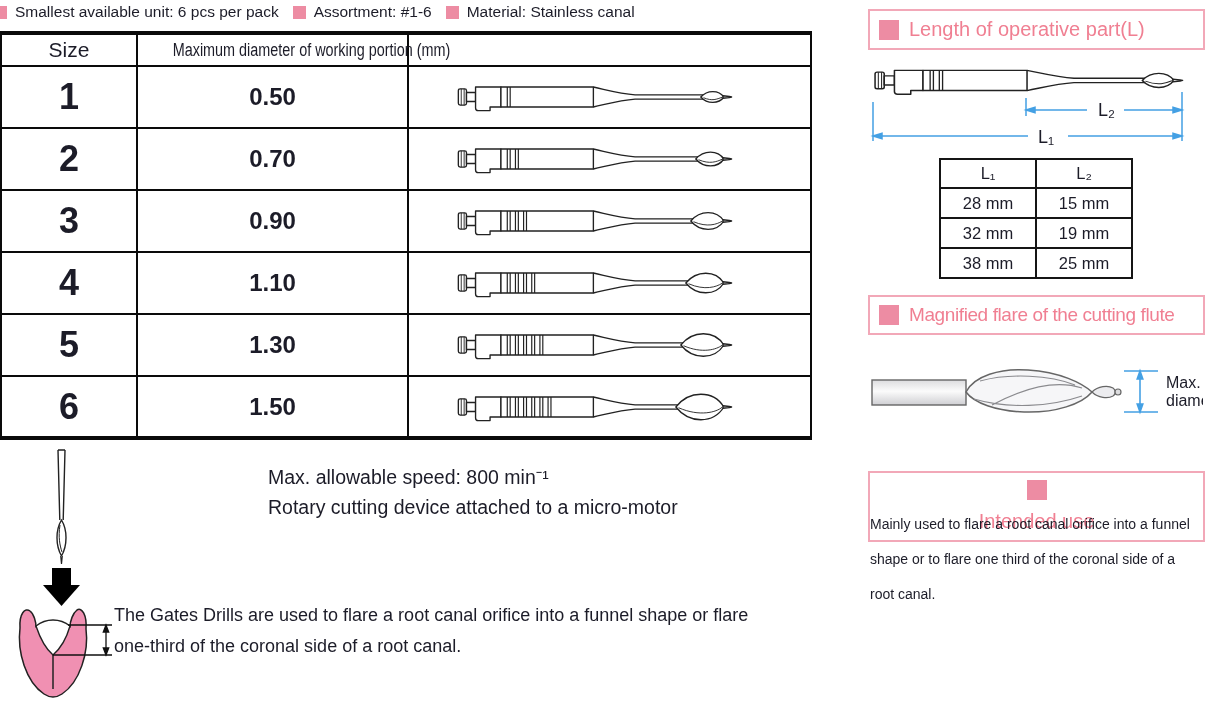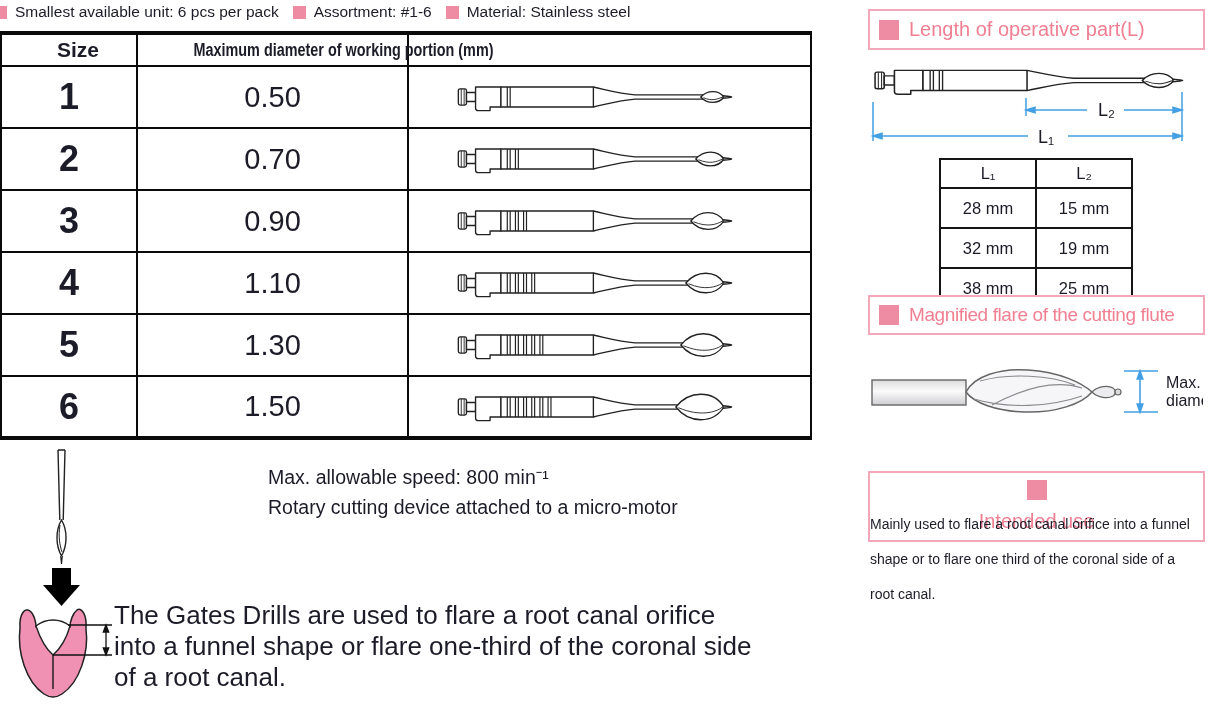--- a/index.html
+++ b/index.html
@@ -33,38 +33,38 @@
   
   table.size-table{
     position:absolute;left:0;top:31px;
     width:812px;border-collapse:collapse;table-layout:fixed;
   }
   table.size-table td,table.size-table th{
     border:2px solid var(--line);
     text-align:center;vertical-align:middle;
     background:#fff;
   }
-  table.size-table tr.hdr td{height:33px;font-weight:bold;padding-left:18px;}
+  table.size-table tr.hdr td{height:33px;font-weight:normal;}
   table.size-table tr.datarow td{height:62px;}
   table.size-table{border-top:4px solid var(--line);border-bottom:4px solid var(--line);}
   table.size-table tr.hdr td{border-top:4px solid var(--line);}
   table.size-table tr.datarow:last-child td{border-bottom:4px solid var(--line);}
   .col-size{width:128px;}
   .col-diam{width:255px;}
   .col-drill{width:379px;}
   .hdr-size{font-size:21px;}
   .hdr-diam span{display:inline-block;transform:scaleX(0.8);transform-origin:center;white-space:nowrap;font-size:18px;}
   td.size-cell{background:var(--row-blue);font-size:36px;font-weight:bold;}
-  td.diam-cell{font-size:29px;}
+  td.diam-cell{font-size:24px;font-weight:bold;}
   td.drill-cell{text-align:left;padding-left:32px;}
   svg.drill{display:block;width:312px;height:58px;}
   
   .left-illustration{position:absolute;left:6px;top:446px;width:112px;height:264px;}
   .speed-block{position:absolute;left:268px;top:462px;font-size:19.5px;line-height:30px;}
-  .gates-desc{position:absolute;left:114px;top:600px;width:648px;font-size:26px;line-height:31px;}
+  .gates-desc{position:absolute;left:114px;top:600px;width:648px;font-size:18px;line-height:31px;}
   
   .right-col{position:absolute;left:868px;top:0;width:337px;height:711px;}
   .hd-box{
     position:absolute;left:0;width:337px;
     border:2px solid var(--pink-border);
     background:#fff;
     display:flex;align-items:center;gap:10px;
     padding:7px 9px;
     text-align:right;
   }
@@ -74,41 +74,41 @@
   .box-flute{top:295px;}
   .box-flute .hd-label{font-size:19px;letter-spacing:-0.4px;}
   .box-intended{top:471px;flex-direction:column;}
   .len-diagram{position:absolute;left:0;top:54px;width:337px;height:100px;}
   table.len-table{
     position:absolute;left:71px;top:158px;width:194px;
     border-collapse:collapse;table-layout:fixed;
   }
   table.len-table td{
     border:2px solid #151515;background:#fff;
-    text-align:center;font-size:16.5px;height:40px;
+    text-align:center;font-size:16.5px;height:30px;
   }
   table.len-table tr.lhdr td{height:29px;}
   .flute-diagram{position:absolute;left:0;top:348px;width:335px;height:92px;}
   .intended-text{position:absolute;left:2px;top:507px;width:332px;font-size:14px;line-height:35px;}
 </style>
 </head>
 <body>
 
 <div class="info-line">
   <span class="info-item">
     <span class="sq"></span>
     <span>Smallest available unit: 6 pcs per pack</span>
   </span>
   <span class="info-item">
     <span class="sq"></span>
     <span>Assortment: #1-6</span>
   </span>
   <span class="info-item">
     <span class="sq"></span>
-    <span>Material: Stainless steel</span>
+    <span>Material: Stainless canal</span>
   </span>
 </div>
 
 <table class="size-table">
   <tbody>
       <tr class="hdr">
     <td class="col-size hdr-size">Size</td>
     <td class="col-diam hdr-diam"><span>Maximum diameter of working portion (mm)</span></td>
     <td class="col-drill"></td>
   </tr>

